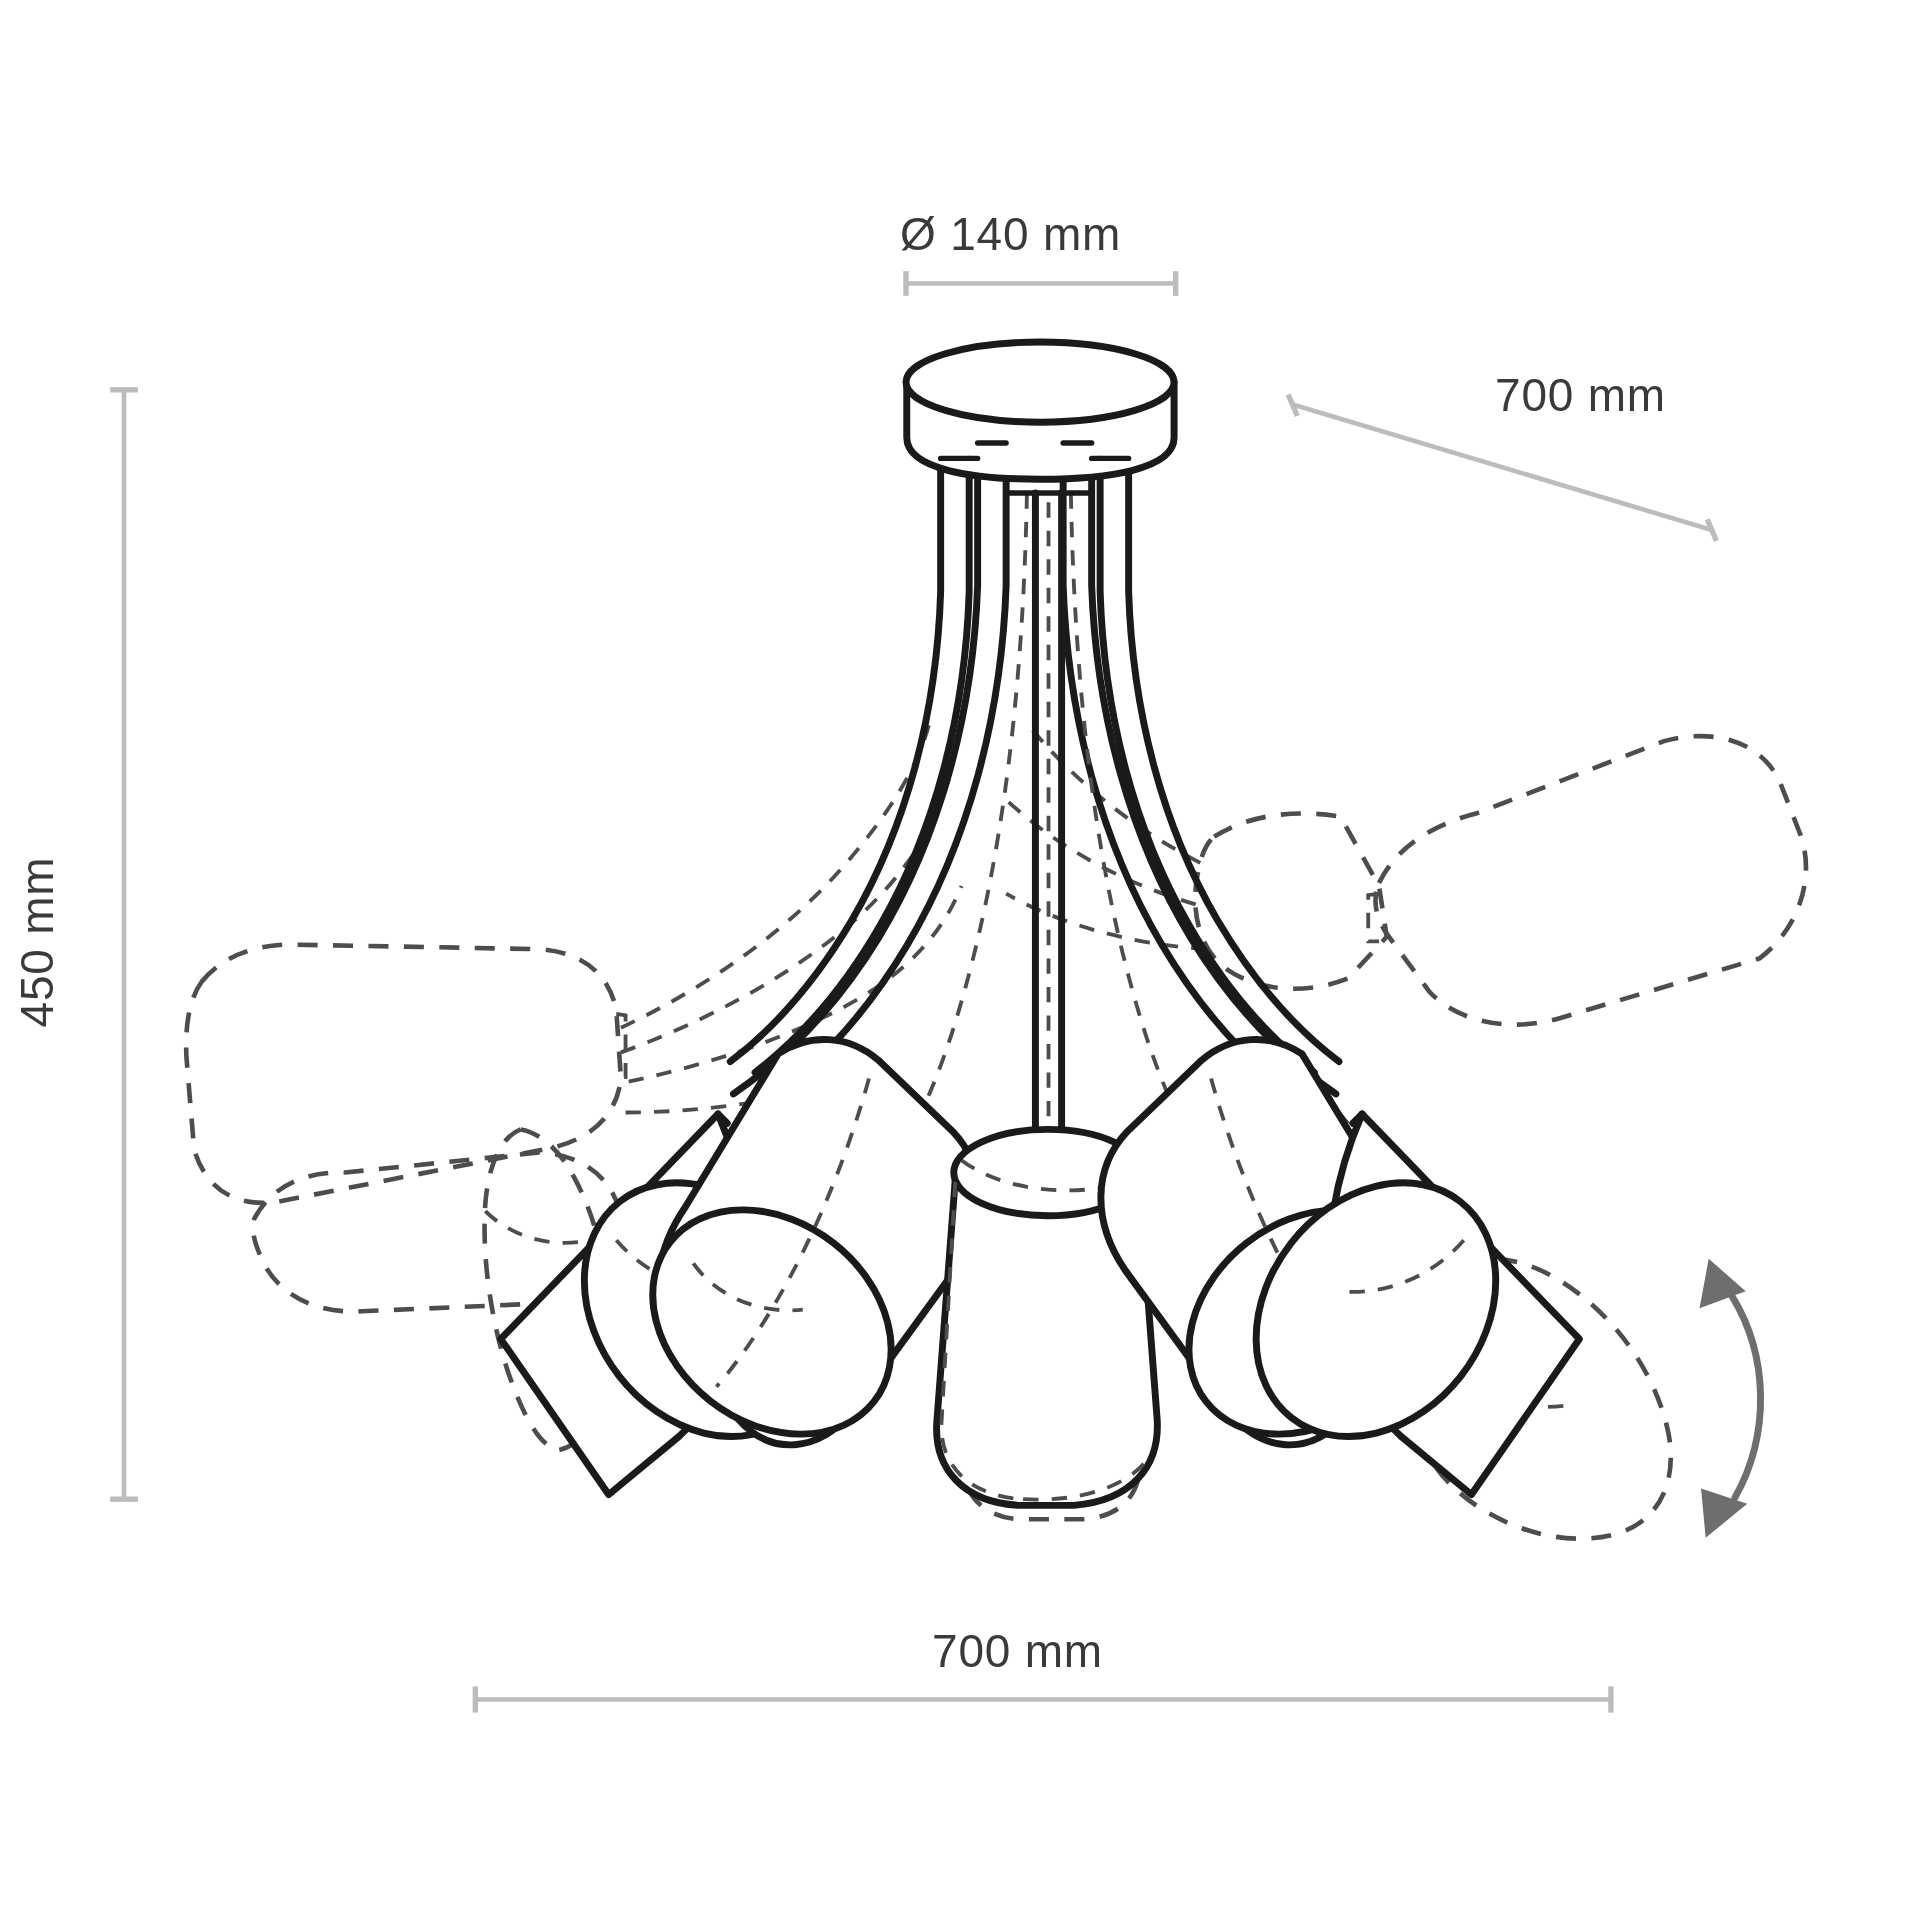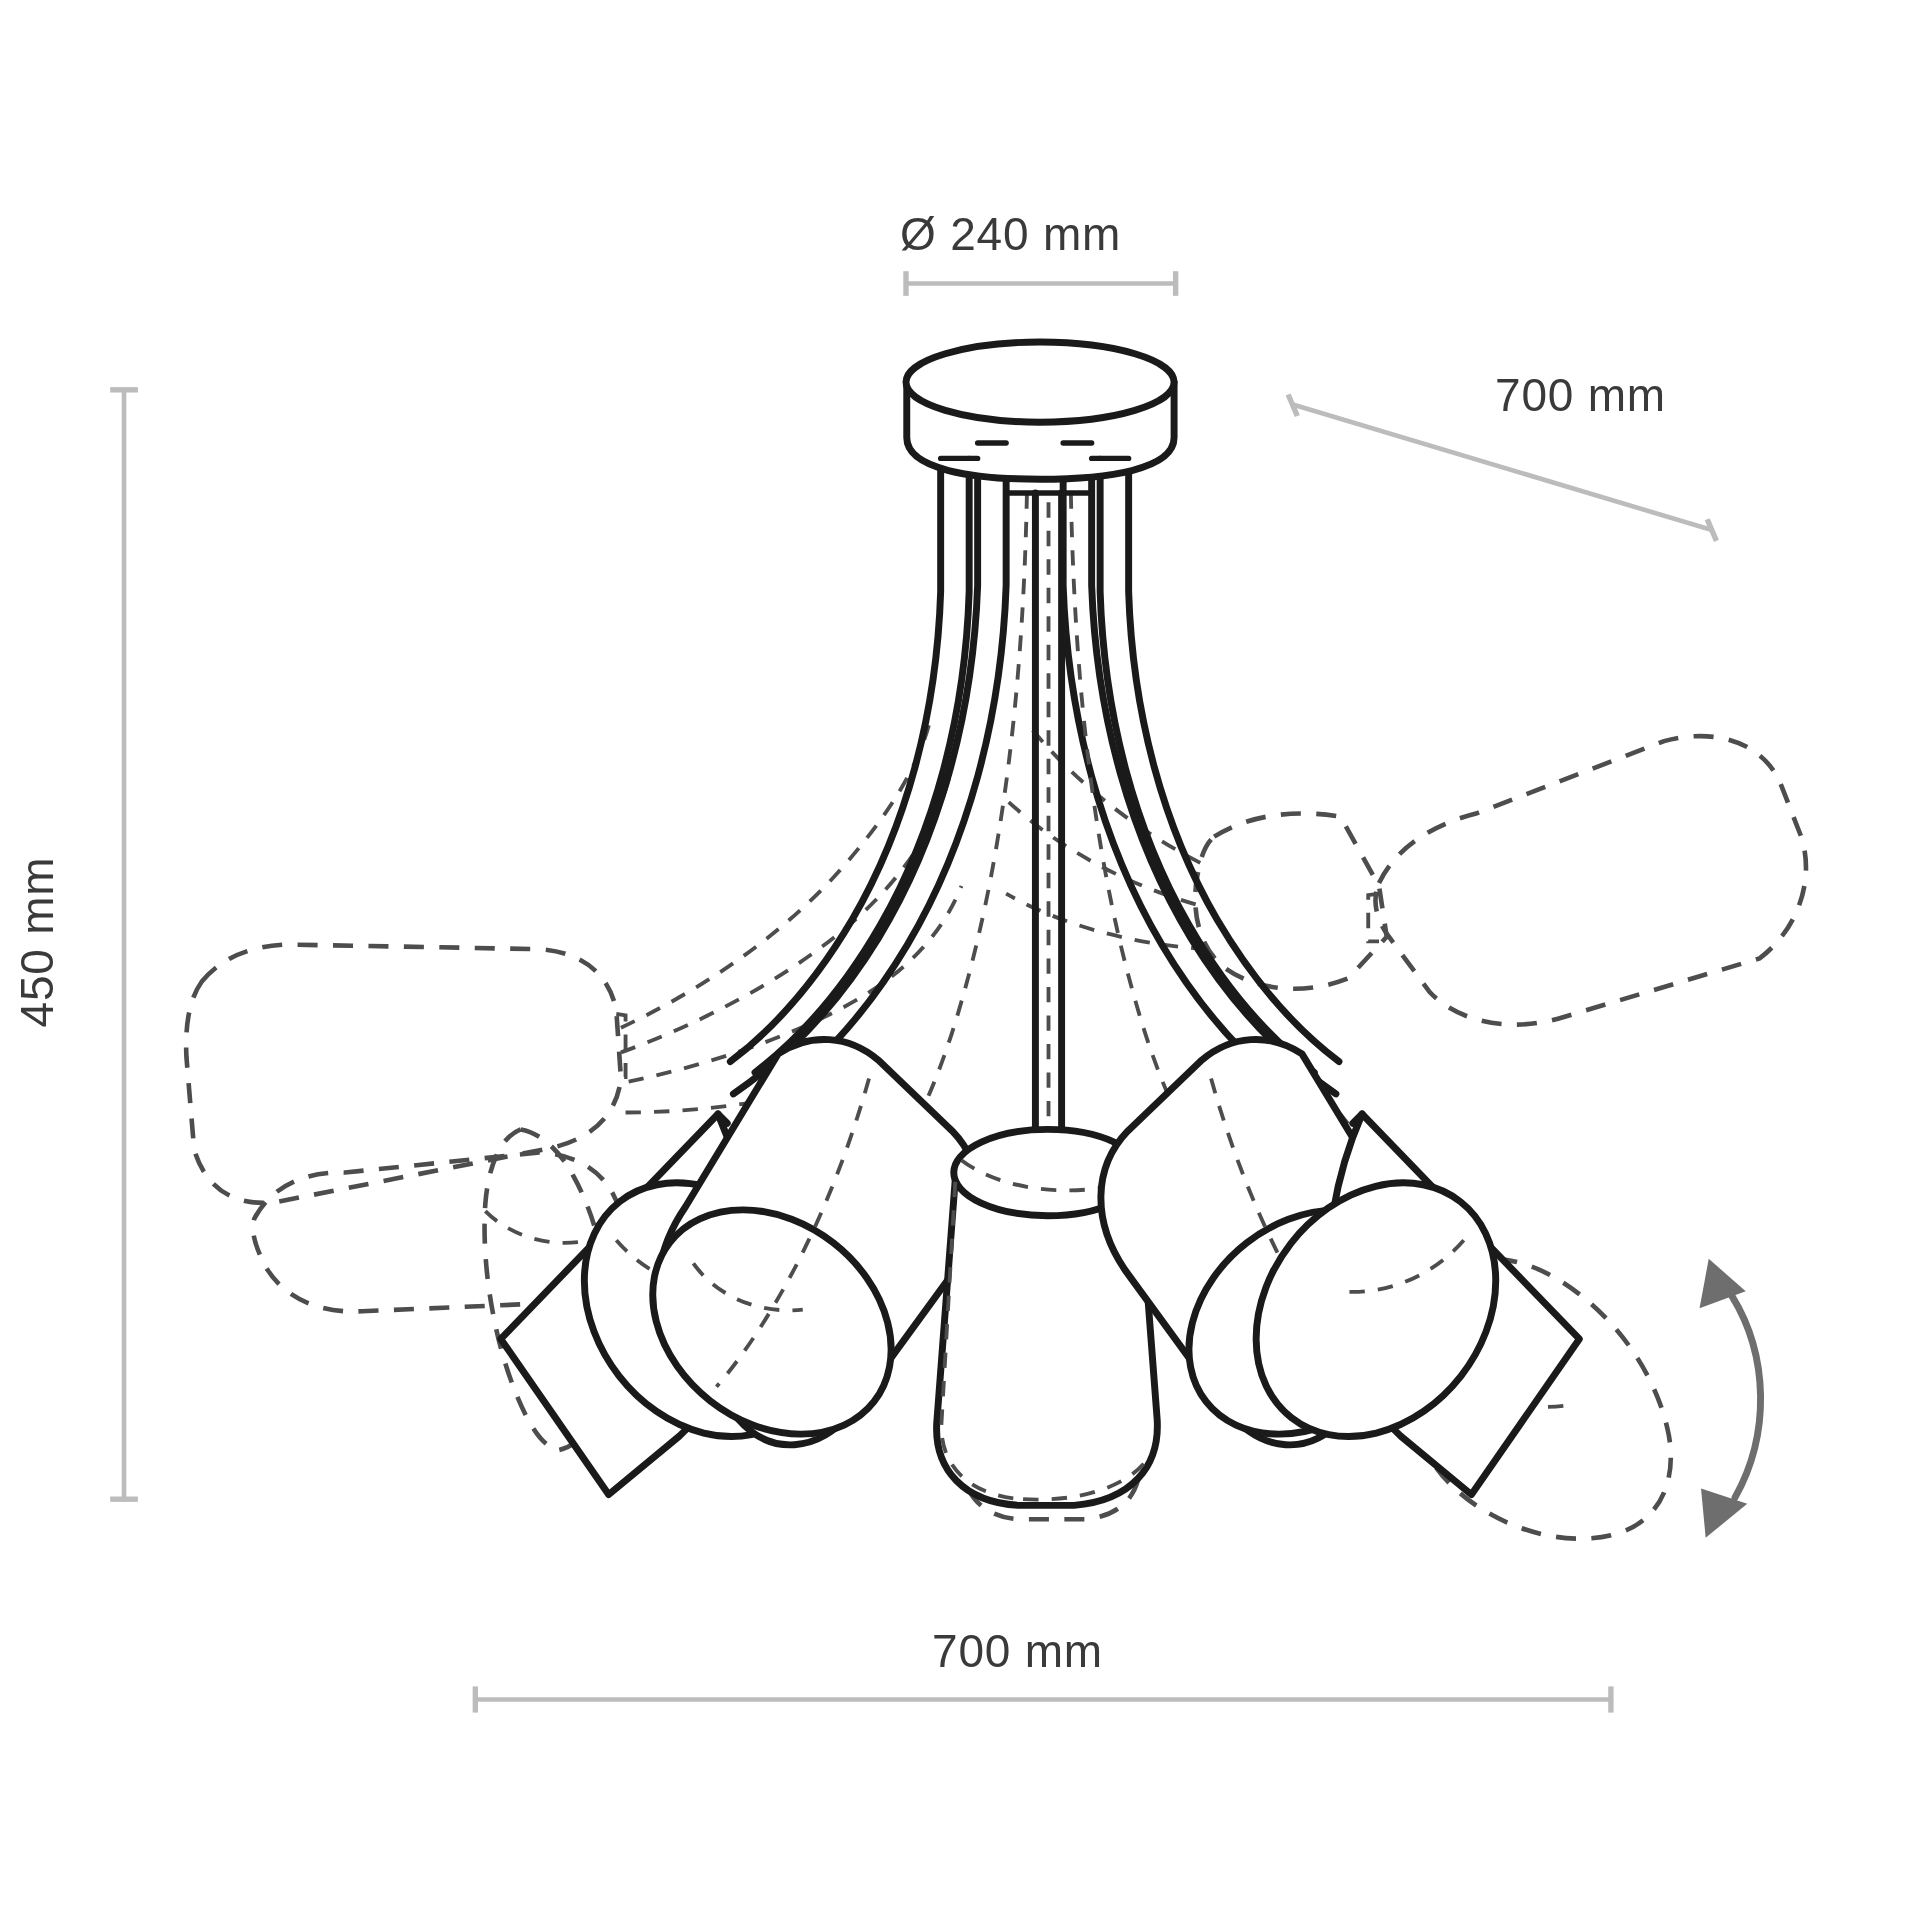--- a/index.html
+++ b/index.html
@@ -306,21 +306,21 @@
     </g>
 
     <g>
       <path d="M 2248 1682 C 2296 1760 2298 1862 2252 1944" fill="none" stroke="#6e6e6e" stroke-width="9" stroke-linecap="round"></path>
       <polygon points="2218,1634 2266,1676 2206,1698" fill="#6e6e6e"></polygon>
       <polygon points="2214,1996 2268,1952 2208,1932" fill="#6e6e6e"></polygon>
     </g>
 
   </svg>
 
-  <div class="dim-label" id="label-diameter">Ø 240 mm</div>
+  <div class="dim-label" id="label-diameter">Ø 140 mm</div>
 
   <div class="dim-label" id="label-reach">700 mm</div>
 
   <div class="dim-label" id="label-height">450 mm</div>
 
   <div class="dim-label" id="label-width">700 mm</div>
 
 </div>
 
 

